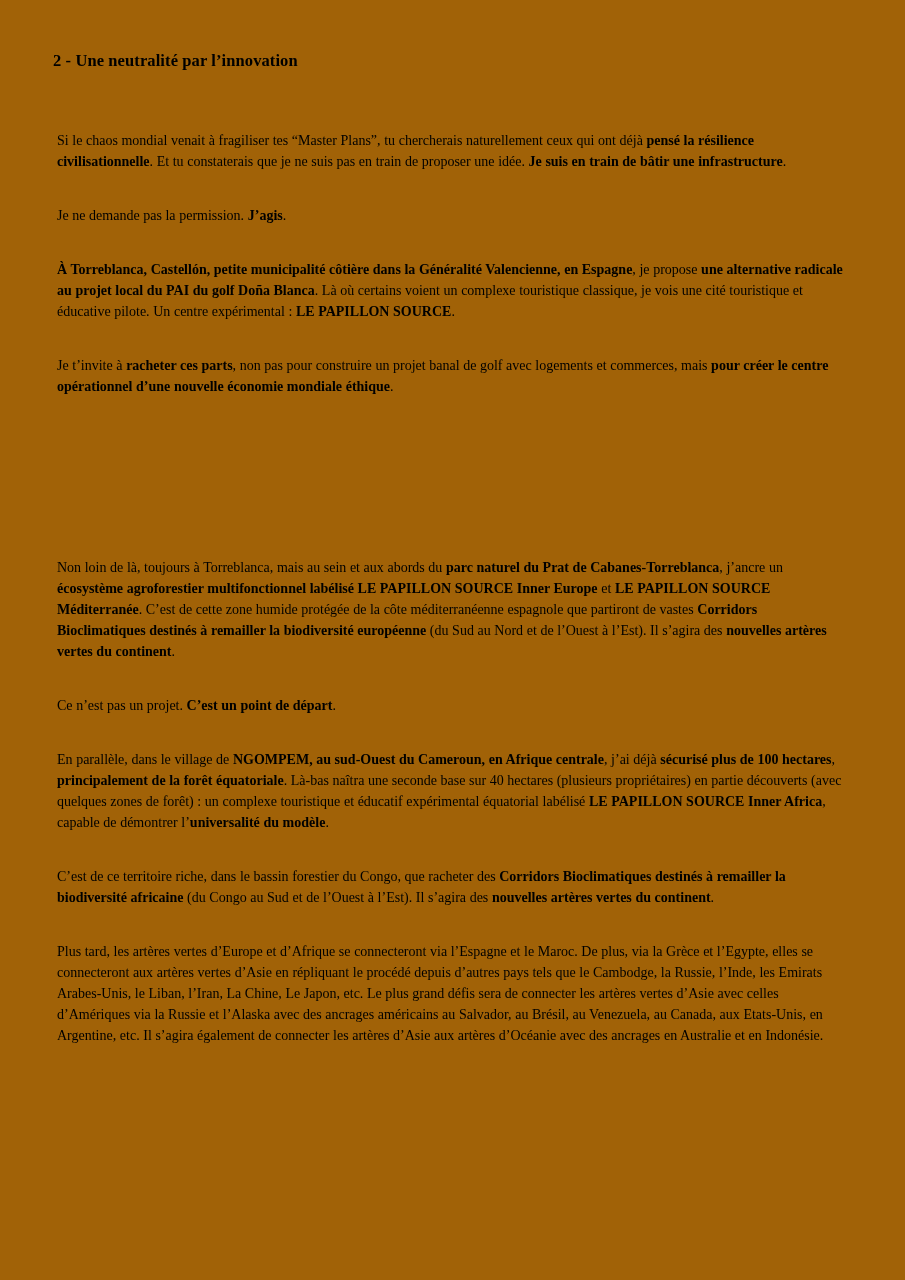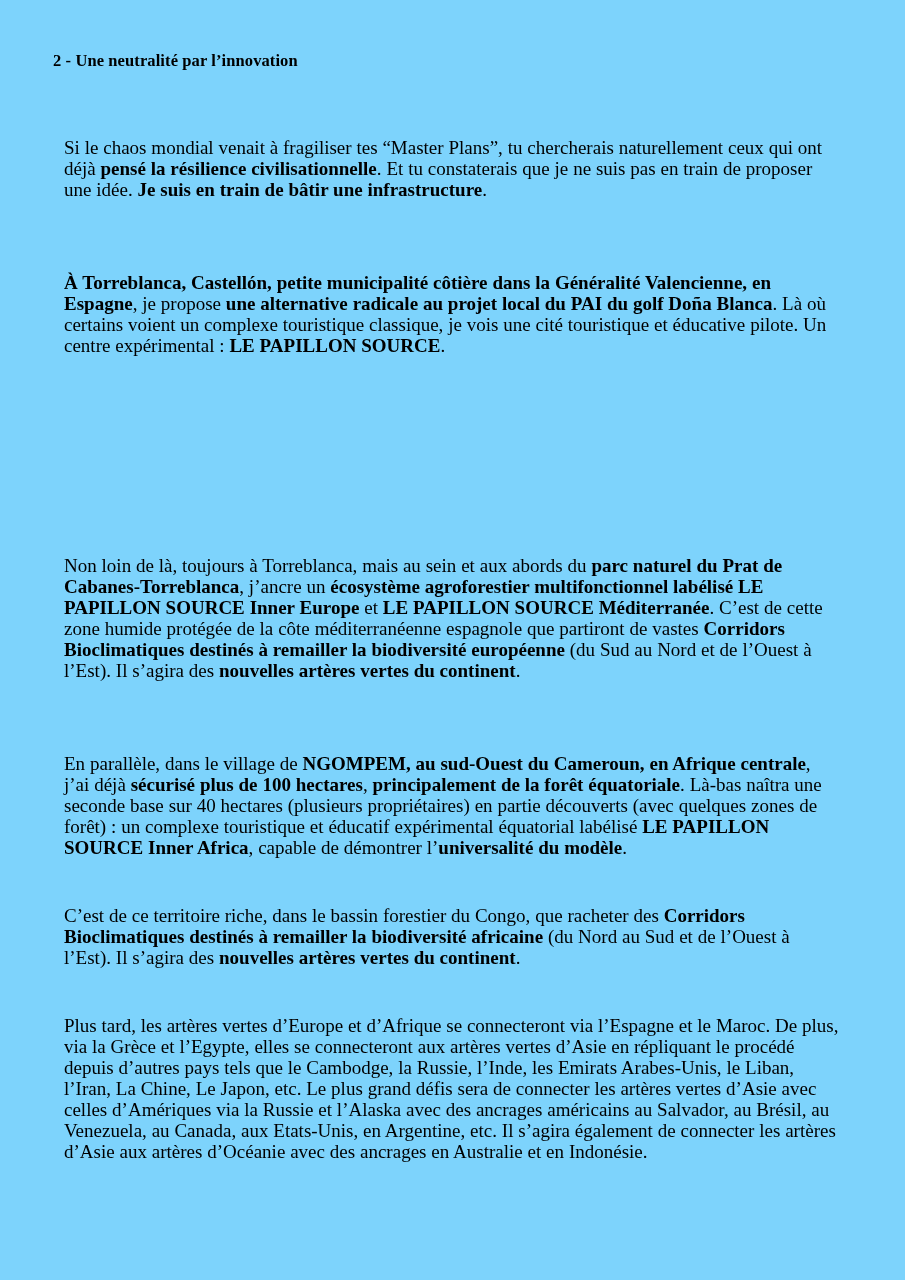--- a/index.html
+++ b/index.html
@@ -15,41 +15,41 @@
     font-family: "Liberation Serif", "DejaVu Serif", serif;
     color: #000000;
     -webkit-font-smoothing: antialiased;
   }
   .page {
     position: absolute;
     left: 0;
     top: 0;
     width: 905px;
     height: 1280px;
-    background: #7dd3fc;
+    background: #a16207;
     overflow: hidden;
   }
   .content {
     position: absolute;
     left: 53px;
     top: 50px;
     width: 798px;
   }
   h2.section-heading {
     font-size: 16.5px;
     font-weight: bold;
     line-height: 21px;
     margin: 0;
     padding: 0;
     letter-spacing: 0.1px;
   }
   p.para {
-    font-size: 19px;
+    font-size: 14px;
     line-height: 21px;
-    margin: 11px;
+    margin: 4px;
     padding: 0;
     text-align: left;
     letter-spacing: 0px;
     word-spacing: 0.1px;
   }
   b, strong { font-weight: bold; }
 
   
   .sp-heading-to-body { height: 55px; }
   .sp-para { height: 25px; }
@@ -62,38 +62,41 @@
 <div class="page">
   <div class="content">
 
     <h2 class="section-heading">2 - Une neutralité par l’innovation</h2>
 
     <div class="sp-heading-to-body"></div>
 
     <p class="para"><span>Si le chaos mondial venait à fragiliser tes “Master Plans”, tu chercherais naturellement ceux qui ont déjà </span><b>pensé la résilience civilisationnelle</b><span>. Et tu constaterais que je ne suis pas en train de proposer une idée. </span><b>Je suis en train de bâtir une infrastructure</b><span>.</span></p>
     <div class="sp-para"></div>
 
+    <p class="para"><span>Je ne demande pas la permission. </span><b>J’agis</b><span>.</span></p>
     <div class="sp-para"></div>
 
     <p class="para"><b>À Torreblanca, Castellón, petite municipalité côtière dans la Généralité Valencienne, en Espagne</b><span>, je propose </span><b>une alternative radicale au projet local du PAI du golf Doña Blanca</b><span>. Là où certains voient un complexe touristique classique, je vois une cité touristique et éducative pilote. Un centre expérimental : </span><b>LE PAPILLON SOURCE</b><span>.</span></p>
     <div class="sp-para"></div>
 
+    <p class="para"><span>Je t’invite à </span><b>racheter ces parts</b><span>, non pas pour construire un projet banal de golf avec logements et commerces, mais </span><b>pour créer le centre opérationnel d’une nouvelle économie mondiale éthique</b><span>.</span></p>
 
     <div class="sp-body-to-heading"></div>
 
 
     <div class="sp-heading2-to-body"></div>
 
     <p class="para"><span>Non loin de là, toujours à Torreblanca, mais au sein et aux abords du </span><b>parc naturel du Prat de Cabanes-Torreblanca</b><span>, j’ancre un </span><b>écosystème agroforestier multifonctionnel labélisé LE PAPILLON SOURCE Inner Europe</b><span> et </span><b>LE PAPILLON SOURCE Méditerranée</b><span>. C’est de cette zone humide protégée de la côte méditerranéenne espagnole que partiront de vastes </span><b>Corridors Bioclimatiques destinés à remailler la biodiversité européenne</b><span> (du Sud au Nord et de l’Ouest à l’Est). Il s’agira des </span><b>nouvelles artères vertes du continent</b><span>.</span></p>
     <div class="sp-para"></div>
 
+    <p class="para"><span>Ce n’est pas un projet. </span><b>C’est un point de départ</b><span>.</span></p>
     <div class="sp-para"></div>
 
     <p class="para"><span>En parallèle, dans le village de </span><b>NGOMPEM, au sud-Ouest du Cameroun, en Afrique centrale</b><span>, j’ai déjà </span><b>sécurisé plus de 100 hectares</b><span>, </span><b>principalement de la forêt équatoriale</b><span>. Là-bas naîtra une seconde base sur 40 hectares (plusieurs propriétaires) en partie découverts (avec quelques zones de forêt) : un complexe touristique et éducatif expérimental équatorial labélisé </span><b>LE PAPILLON SOURCE Inner Africa</b><span>, capable de démontrer l’</span><b>universalité du modèle</b><span>.</span></p>
     <div class="sp-para"></div>
 
-    <p class="para"><span>C’est de ce territoire riche, dans le bassin forestier du Congo, que racheter des </span><b>Corridors Bioclimatiques destinés à remailler la biodiversité africaine</b><span> (du Nord au Sud et de l’Ouest à l’Est). Il s’agira des </span><b>nouvelles artères vertes du continent</b><span>.</span></p>
+    <p class="para"><span>C’est de ce territoire riche, dans le bassin forestier du Congo, que racheter des </span><b>Corridors Bioclimatiques destinés à remailler la biodiversité africaine</b><span> (du Congo au Sud et de l’Ouest à l’Est). Il s’agira des </span><b>nouvelles artères vertes du continent</b><span>.</span></p>
     <div class="sp-para"></div>
 
     <p class="para"><span>Plus tard, les artères vertes d’Europe et d’Afrique se connecteront via l’Espagne et le Maroc. De plus, via la Grèce et l’Egypte, elles se connecteront aux artères vertes d’Asie en répliquant le procédé depuis d’autres pays tels que le Cambodge, la Russie, l’Inde, les Emirats Arabes-Unis, le Liban, l’Iran, La Chine, Le Japon, etc. Le plus grand défis sera de connecter les artères vertes d’Asie avec celles d’Amériques via la Russie et l’Alaska avec des ancrages américains au Salvador, au Brésil, au Venezuela, au Canada, aux Etats-Unis, en Argentine, etc. Il s’agira également de connecter les artères d’Asie aux artères d’Océanie avec des ancrages en Australie et en Indonésie.</span></p>
 
   </div>
 </div>
 
 </body></html>

